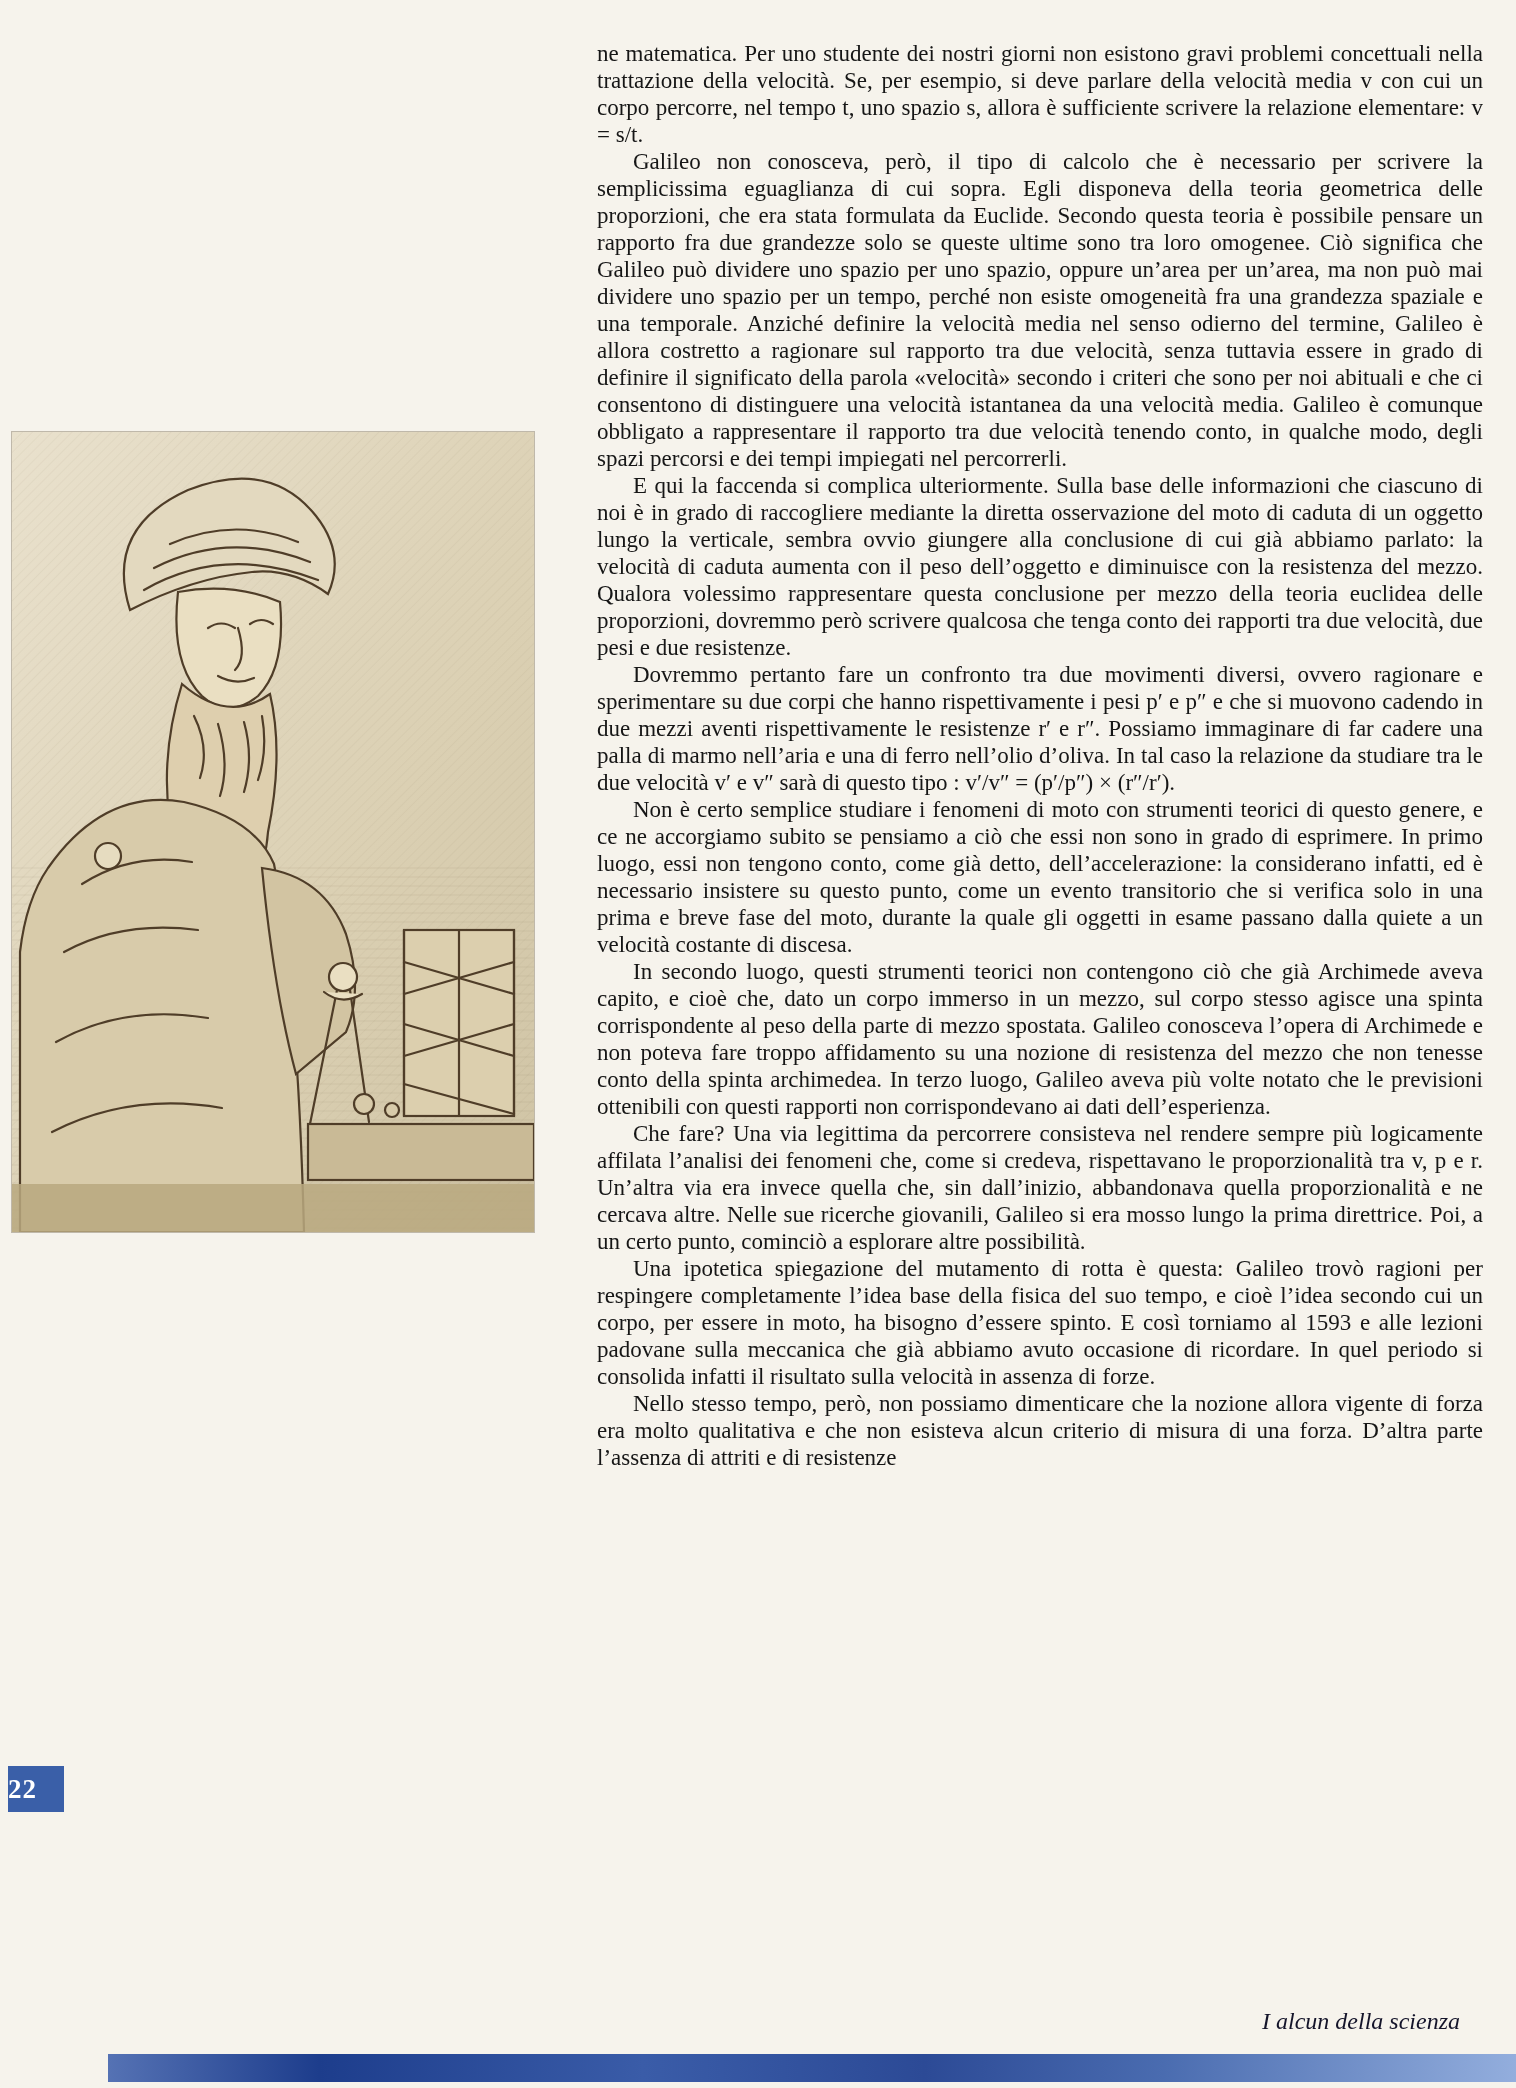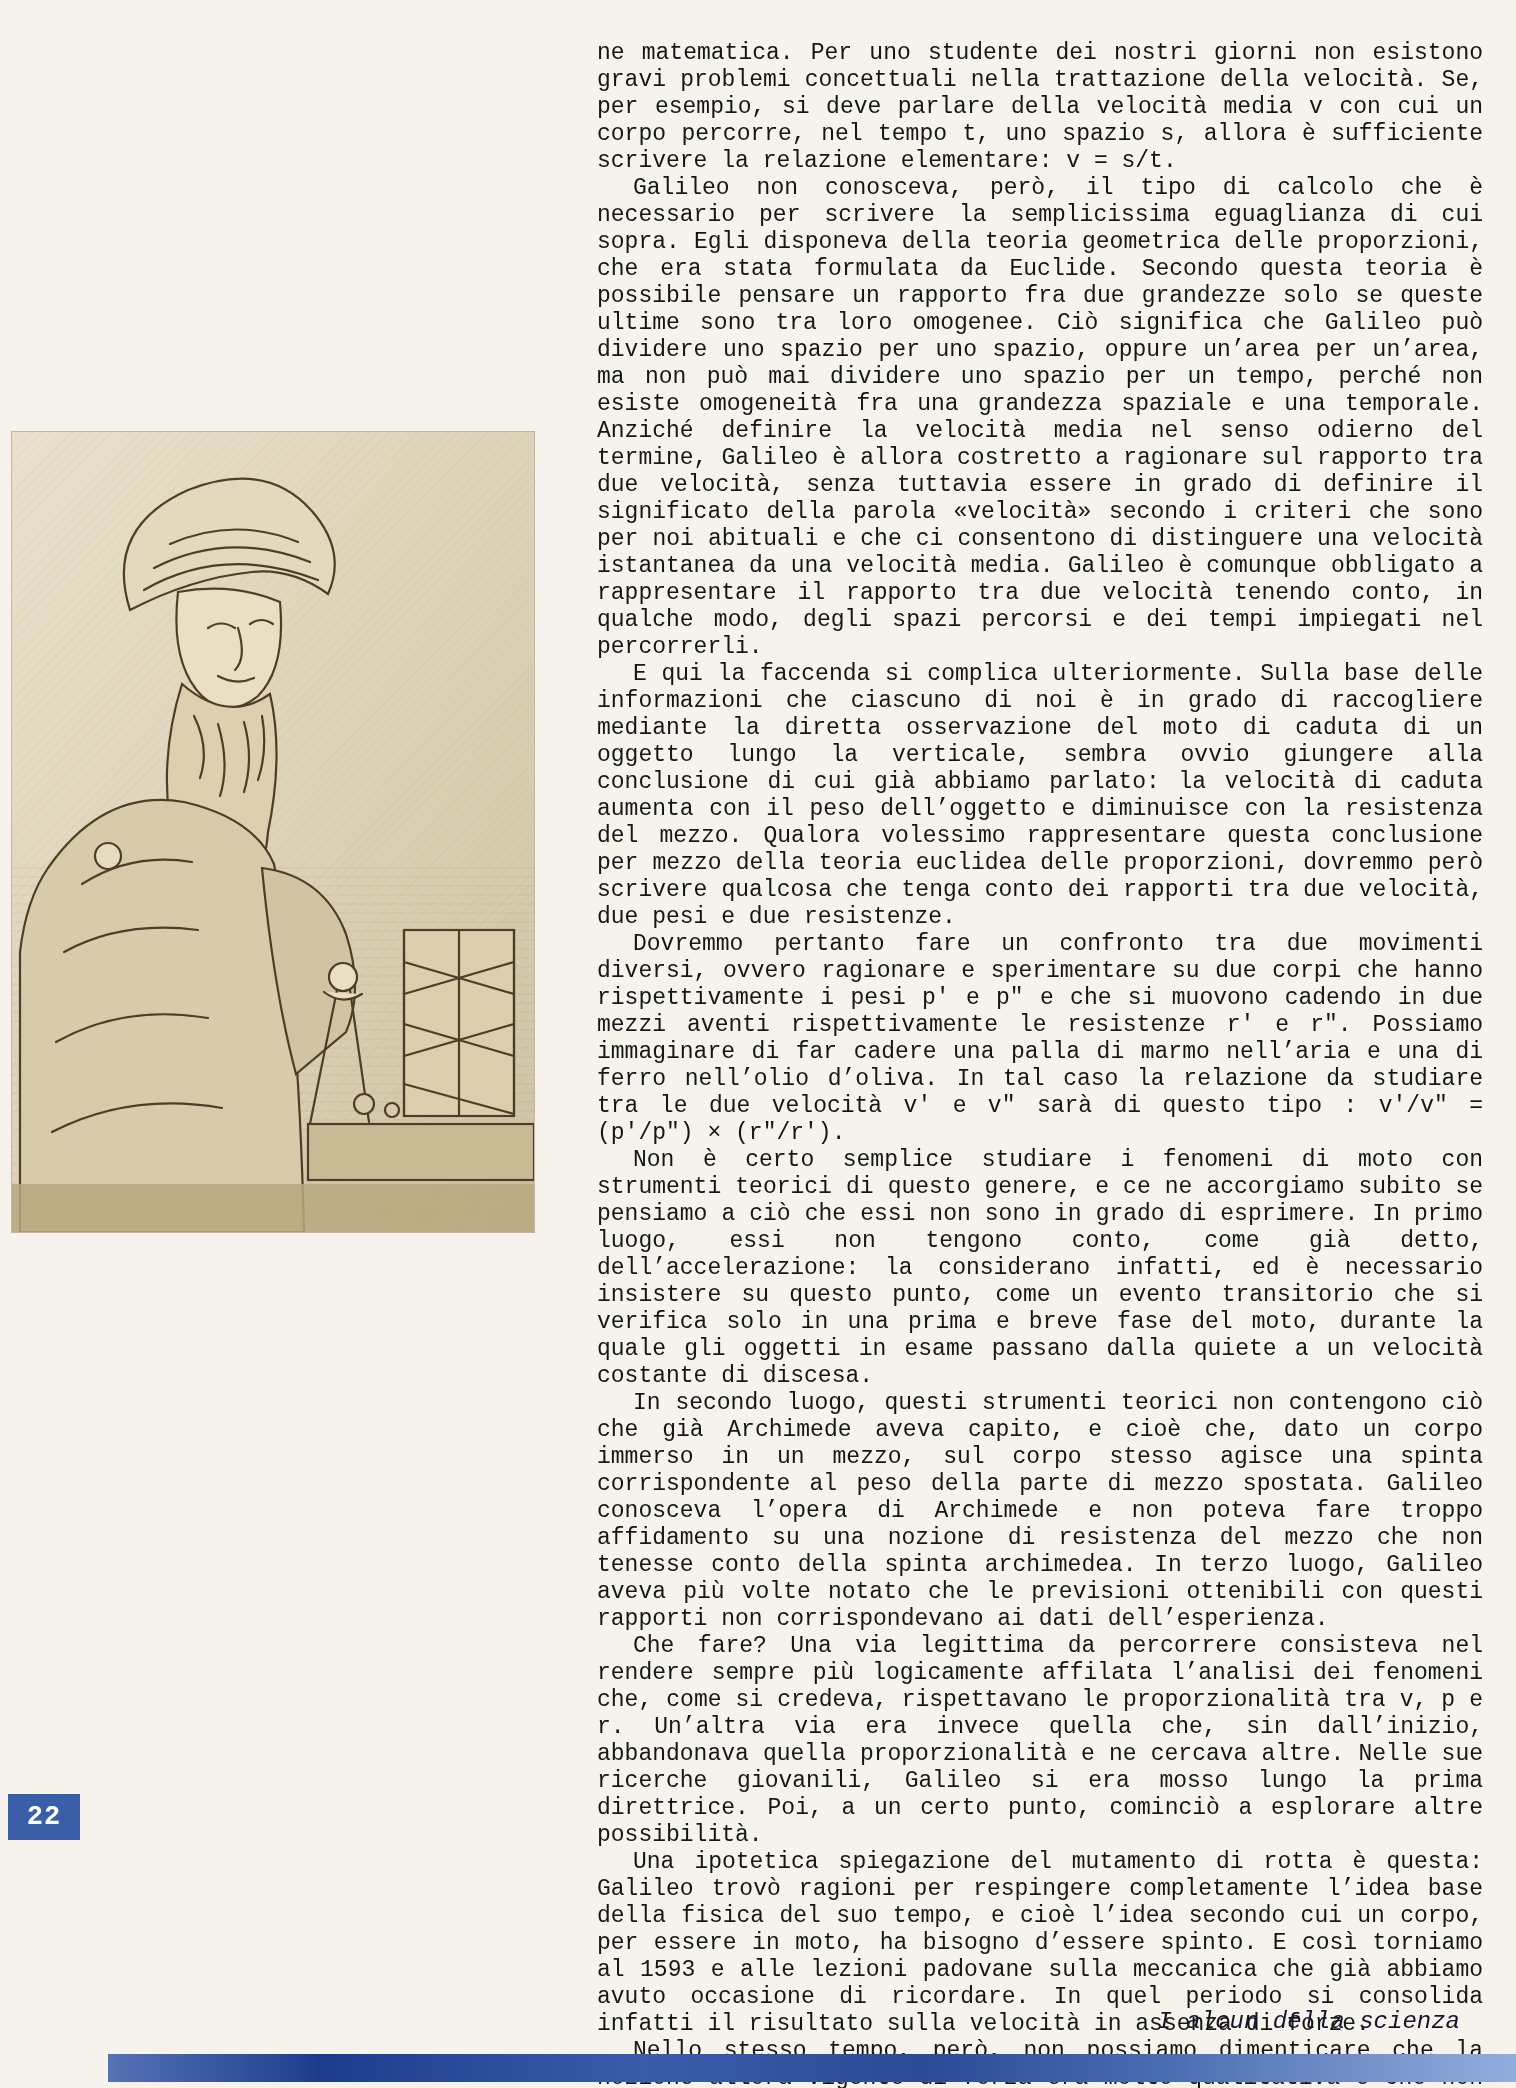--- a/index.html
+++ b/index.html
@@ -5,21 +5,21 @@
   html, body { margin: 0; padding: 0; }
   body { background: #9a9a9a; }
 
   .page {
     position: relative;
     width: 1516px;
     height: 2088px;
     margin: 0 auto;
     background: #f6f3ec;
     overflow: hidden;
-    font-family: Liberation Mono, monospace;
+    font-family: Liberation Serif, serif;
     color: #1b1b1b;
   }
 
   
   .article {
     position: absolute;
     left: 597px;
     top: 40px;
     width: 886px;
     font-size: 23px;
@@ -52,31 +52,30 @@
     font-style: italic;
     color: #2a4fa3;
   }
   .figure-caption span { display: block; }
 
   
   .page-number {
     position: absolute;
     left: 8px;
     top: 1766px;
-    width: 72px;
+    width: 56px;
     height: 46px;
     background: #3a5fa8;
     color: #ffffff;
     font-size: 27px;
     font-weight: bold;
     display: flex;
     align-items: center;
-    justify-content: center;
+    justify-content: flex-start;
     letter-spacing: 1px;
-    margin-top: 28px;
   }
 
   
   .footer-text {
     position: absolute;
     right: 56px;
     top: 2008px;
     font-size: 24px;
     font-style: italic;
     color: #14142a;

